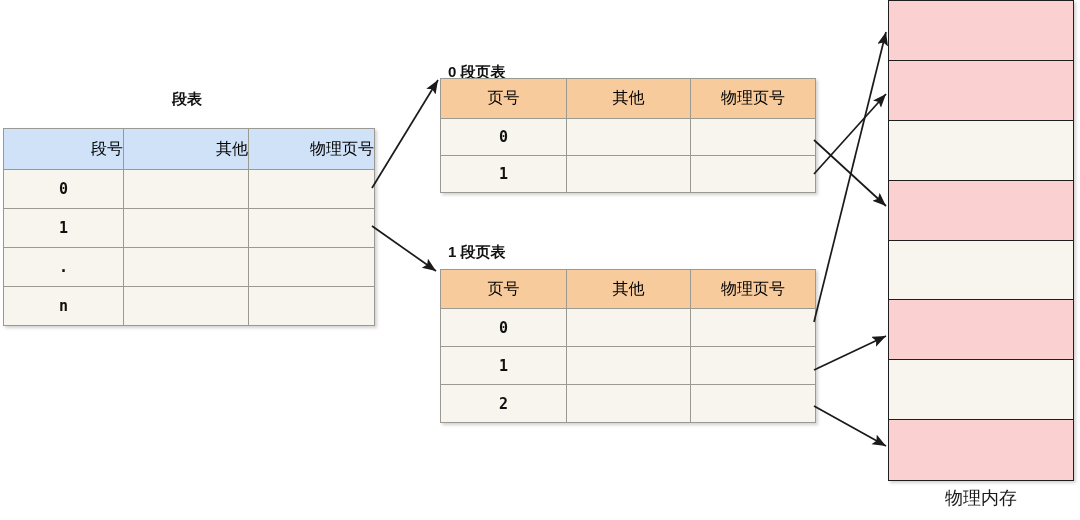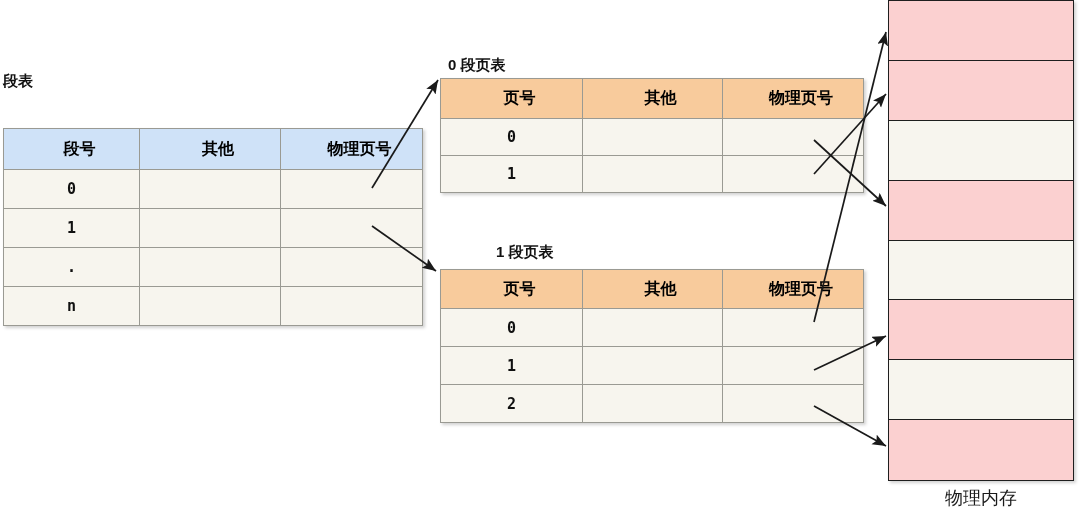--- a/index.html
+++ b/index.html
@@ -29,52 +29,51 @@
     text-align: center;
     vertical-align: middle;
     background: #f7f5ee;
     font-size: 15px;
     color: #101010;
     font-family: "DejaVu Sans Mono", "Liberation Mono", monospace;
     font-weight: bold;
   }
   .tbl td.hdr {
     font-family: "Liberation Sans", "DejaVu Sans", sans-serif;
-    font-weight: bold;
+    font-weight: normal;
     font-size: 16px;
     color: #000;
-    padding-left: 16px;
   }
   .tbl.seg td.hdr { background: #cfe2f8; }
   .tbl.pg  td.hdr { background: #f8cb9c; }
 
   .tbl-title {
     position: absolute;
     font-size: 15px;
     font-weight: bold;
     color: #111;
     white-space: nowrap;
   }
 
   
   #seg-table { left: 3px; top: 128px; width: 368px; }
   #seg-table td { height: 38px; }
-  #seg-table td.hdr { height: 40px; }
-  #seg-title { left: 3px; top: 72px; width: 368px; text-align: left; }
+  #seg-table td.hdr { height: 40px; text-align: right; }
+  #seg-title { left: 3px; top: 90px; width: 368px; text-align: center; }
 
   
   #pg0-table { left: 440px; top: 78px; width: 372px; }
   #pg0-table td { height: 36px; }
   #pg0-table td.hdr { height: 39px; }
-  #pg0-title { left: 448px; top: 56px; }
+  #pg0-title { left: 448px; top: 63px; }
 
   #pg1-table { left: 440px; top: 269px; width: 372px; }
   #pg1-table td { height: 37px; }
   #pg1-table td.hdr { height: 38px; }
-  #pg1-title { left: 448px; top: 243px; margin-left: 48px; }
+  #pg1-title { left: 448px; top: 243px; }
 
   
   #memory {
     position: absolute;
     left: 888px;
     top: 0px;
     width: 186px;
     height: 481px;
     border: 1.5px solid #1e1e1e;
     box-sizing: border-box;

